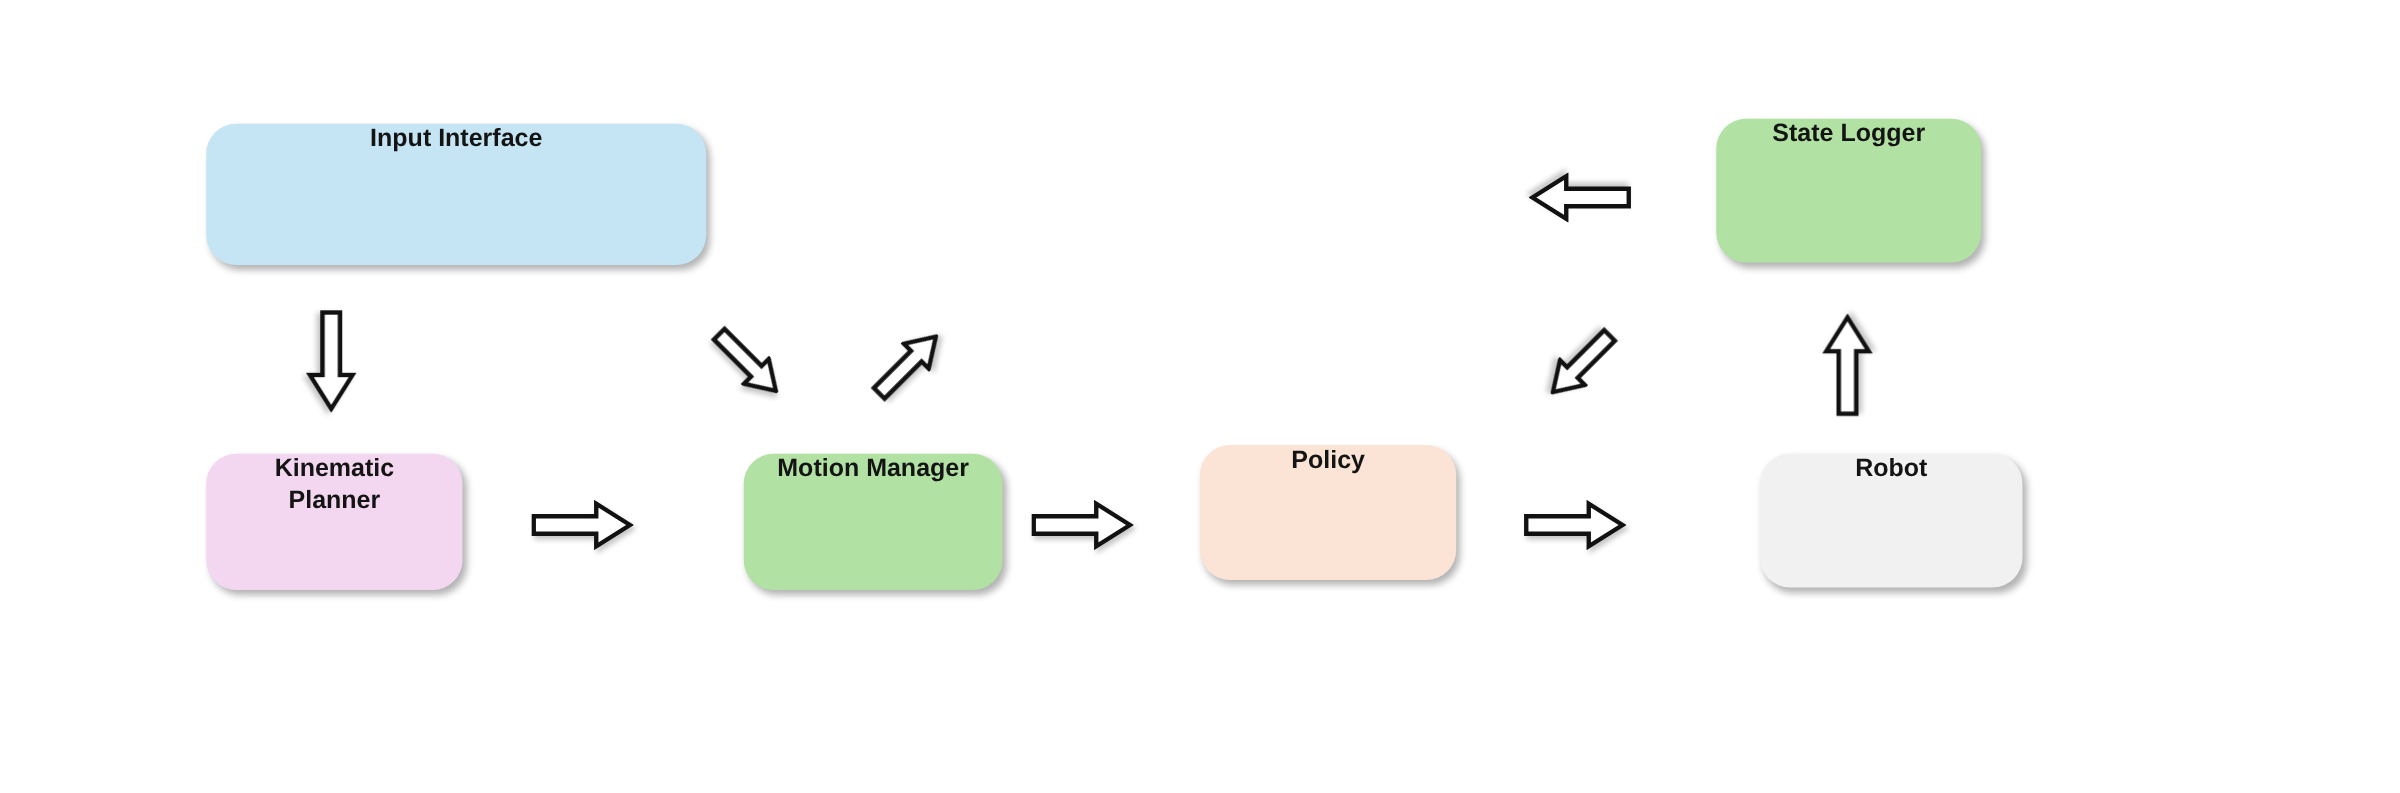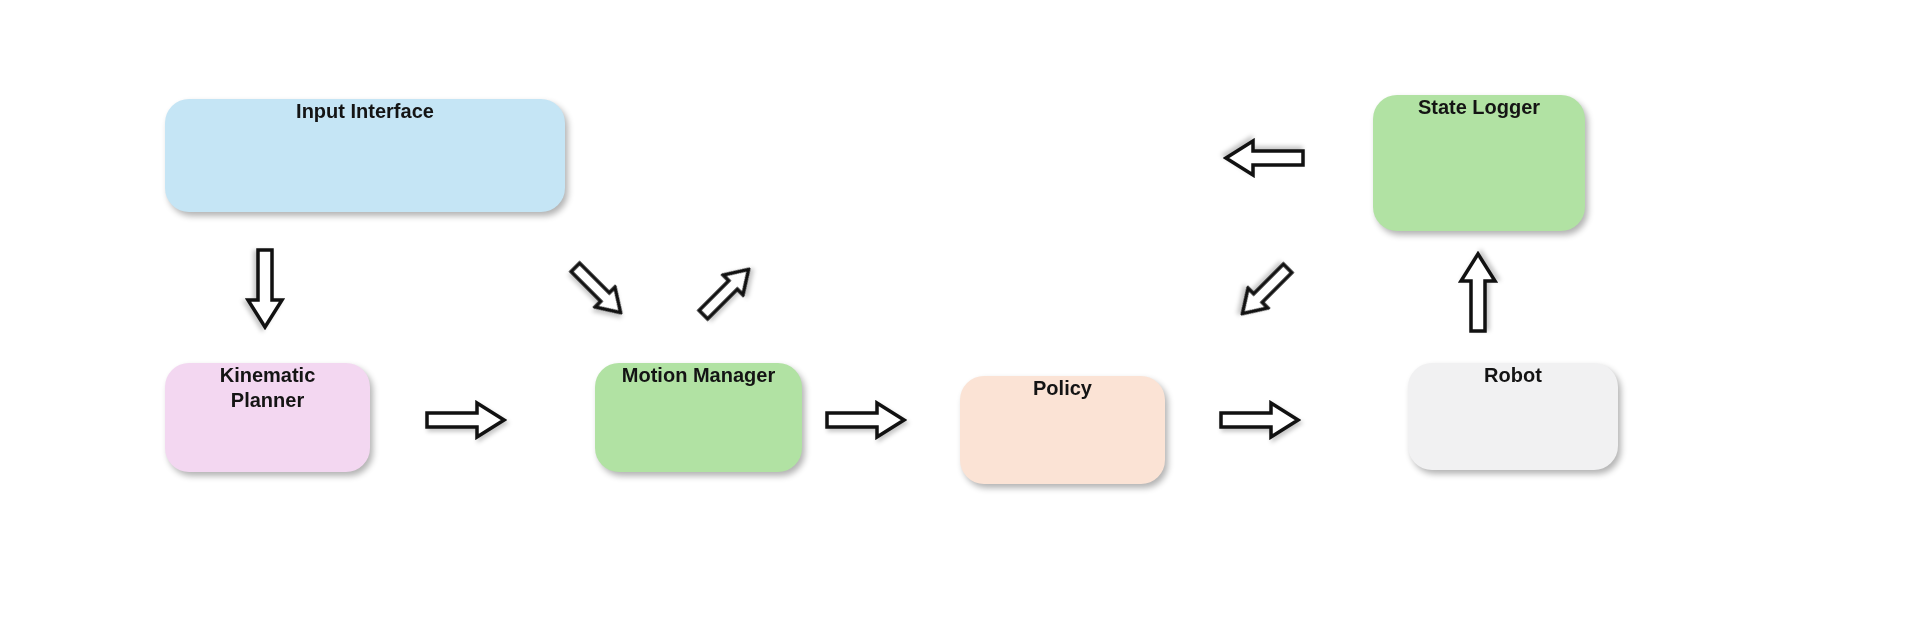--- a/index.html
+++ b/index.html
@@ -18,24 +18,24 @@
     font-weight:bold;
     font-size:20px;
     line-height:1.25;
     color:#141414;
     box-shadow:3px 4px 6px rgba(0,0,0,0.30);
     box-sizing:border-box;
     padding:0 24px;
   }
   .node-input-interface   {left:165px;top:99px; width:400px;height:113px;background:#C5E5F5;}
   .node-output-interface  {left:767px;top:97px; width:400px;height:115px;background:#C5E5F5;}
-  .node-state-logger      {left:1373px;top:95px;width:212px;height:136px;background:#B1E2A3;}
+  .node-state-logger      {left:1373px;top:95px;width:212px;height:115px;background:#B1E2A3;}
   .node-kinematic-planner {left:165px;top:363px;width:205px;height:109px;background:#F3D7F1;}
   .node-motion-manager    {left:563px;top:363px;width:207px;height:109px;background:#B1E2A3;margin-left:32px;}
-  .node-policy            {left:960px;top:376px;width:205px;height:108px;background:#FBE3D5;}
+  .node-policy            {left:960px;top:356px;width:205px;height:108px;background:#FBE3D5;}
   .node-robot             {left:1408px;top:363px;width:210px;height:107px;background:#F1F1F2;}
 
   .arrow{position:absolute;}
   .arrow svg{display:block;filter:drop-shadow(2px 3px 2px rgba(0,0,0,0.22));}
   .arrow polygon{fill:#FFFFFF;stroke:#111111;stroke-width:3.5;stroke-linejoin:miter;}
 
   
   .arrow-lg{width:82px;height:40px;}
   
   .arrow-sm{width:68px;height:32px;}

